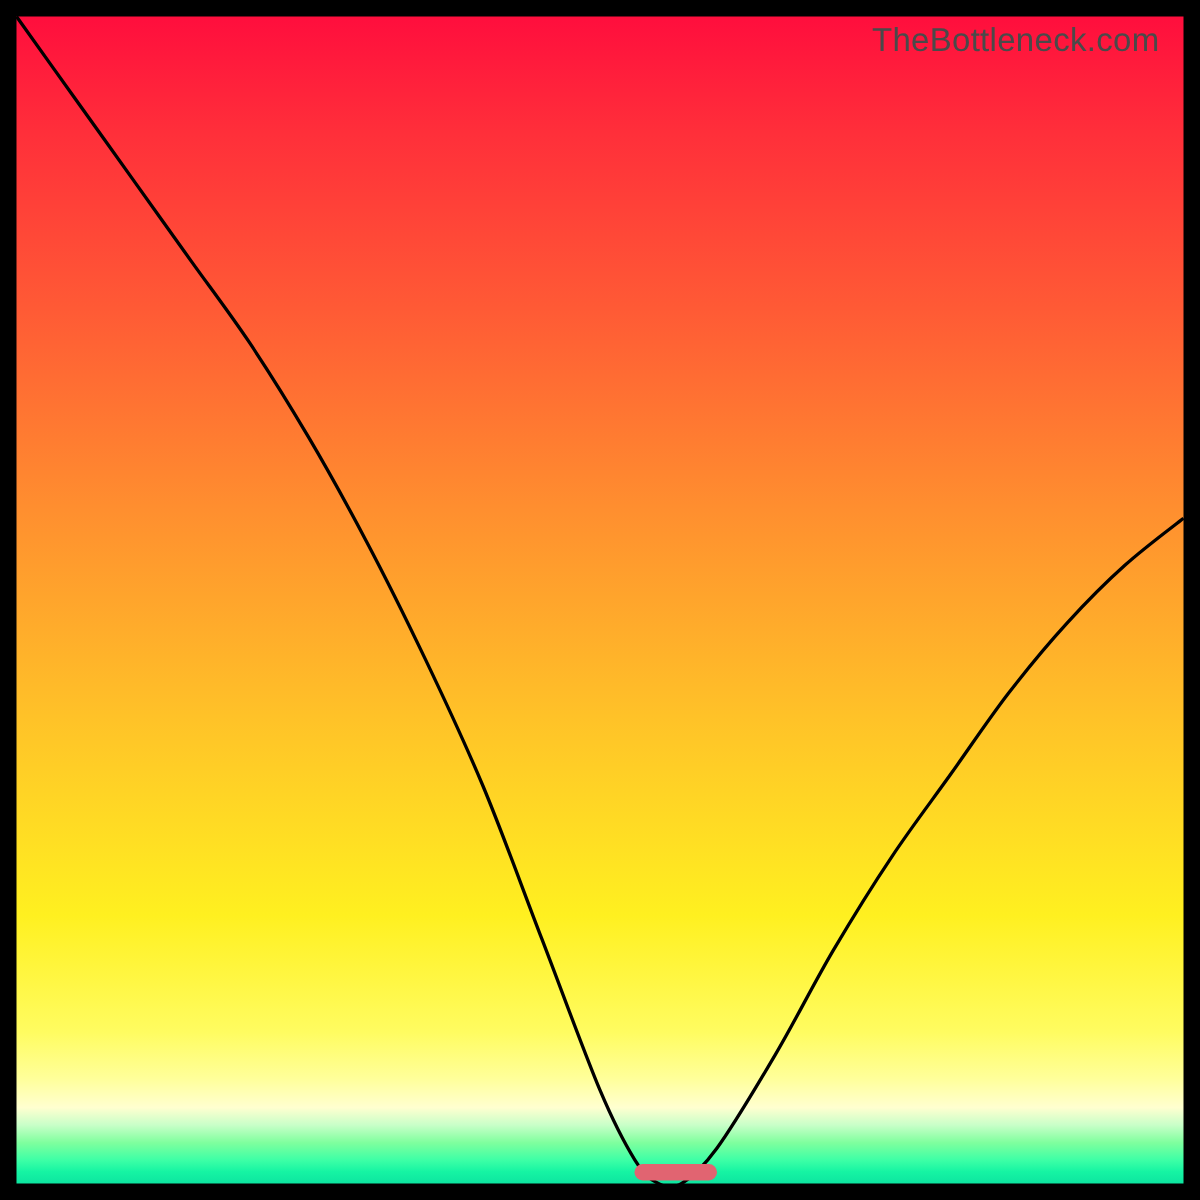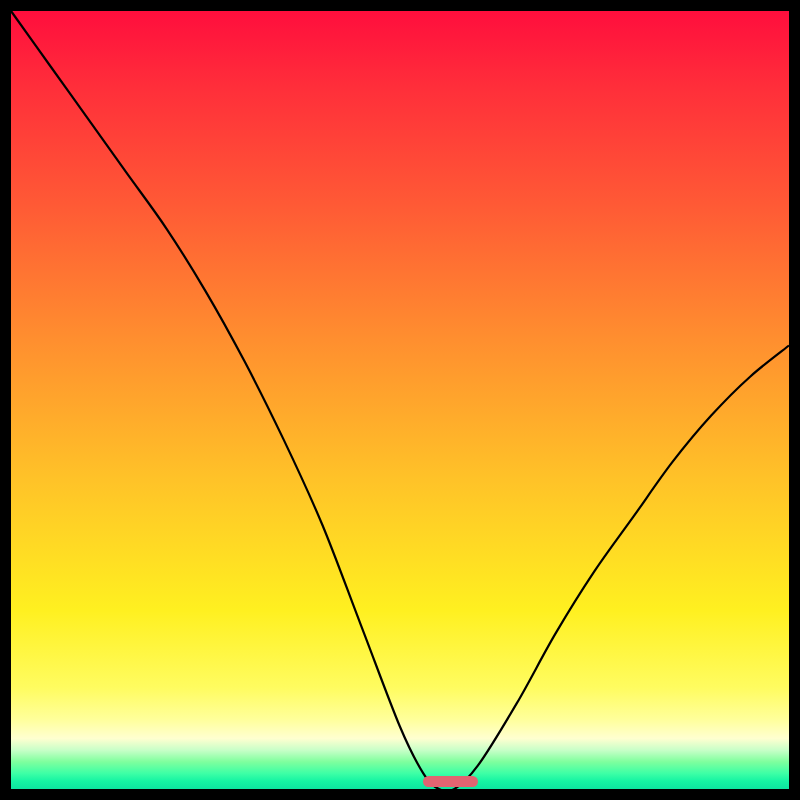--- a/index.html
+++ b/index.html
@@ -65,20 +65,21 @@
     border-radius: 6px;
     background: #e16471;
   }
 </style>
 </head>
 <body>
 
 <div class="frame">
   <div class="plot-area">
 
+    <div class="watermark">TheBottleneck.com</div>
 
     <svg class="curve" viewBox="0 0 778 778" preserveAspectRatio="none">
       <path fill="none" stroke="#000" stroke-width="2.2" d="M 0.0 0.0 C 6.5 9.1, 25.9 36.3, 38.9 54.5 C 51.9 72.6, 64.8 90.8, 77.8 108.9 C 90.8 127.1, 103.7 145.2, 116.7 163.4 C 129.7 181.5, 142.6 198.4, 155.6 217.8 C 168.6 237.3, 181.5 258.0, 194.5 280.1 C 207.5 302.1, 220.4 325.5, 233.4 350.1 C 246.4 374.7, 259.3 400.7, 272.3 427.9 C 285.3 455.1, 298.2 482.4, 311.2 513.5 C 324.2 544.6, 337.1 580.9, 350.1 614.6 C 363.1 648.3, 378.6 691.1, 389.0 715.8 C 399.4 740.4, 405.9 752.1, 412.3 762.4 C 418.8 772.8, 422.7 775.4, 427.9 778.0 C 433.1 780.6, 437.0 781.9, 443.5 778.0 C 449.9 774.1, 456.4 768.9, 466.8 754.7 C 477.2 740.4, 492.7 714.5, 505.7 692.4 C 518.7 670.4, 531.6 644.4, 544.6 622.4 C 557.6 600.4, 570.5 579.6, 583.5 560.2 C 596.5 540.7, 609.4 523.9, 622.4 505.7 C 635.4 487.5, 648.3 468.1, 661.3 451.2 C 674.3 434.4, 687.2 418.8, 700.2 404.6 C 713.2 390.3, 726.1 377.3, 739.1 365.7 C 752.1 354.0, 771.5 339.7, 778.0 334.5"></path>
     </svg>
 
     <div class="marker" style="left: 412.34px; width: 54.46px; bottom: 2px;"></div>
   </div>
 </div>
 
 </body></html>

